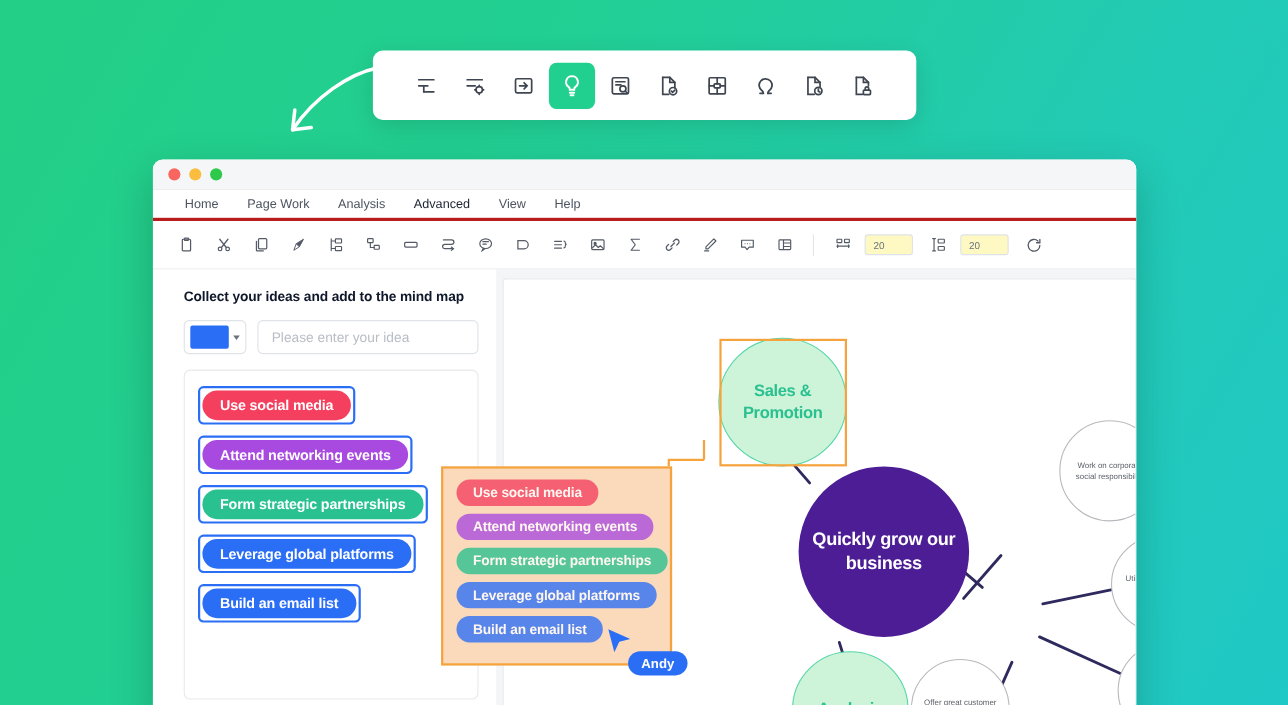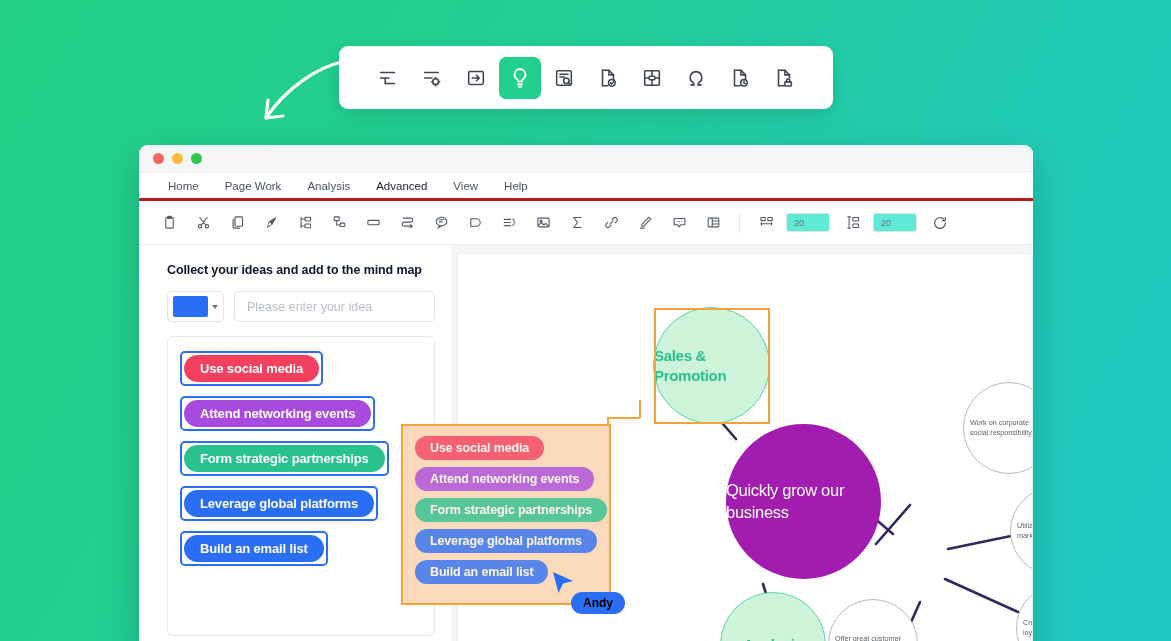--- a/index.html
+++ b/index.html
@@ -103,21 +103,21 @@
   .tb-num {
     width: 44px; height: 19px;
     border: 1px solid #dfe2e6;
     border-radius: 3px;
     font-size: 9px;
     color: #6a727d;
     display: flex; align-items: center;
     padding-left: 7px;
     margin-left: 3px;
     margin-right: 6px;
-    background: #5eead4;
+    background: #fef9c3;
     font-family: "Liberation Sans", sans-serif;
   }
 
   
   .workspace {
     position: absolute;
     left: 0; top: 100px;
     right: 0; bottom: 0;
     background: #f4f5f7;
     display: flex;
@@ -204,27 +204,28 @@
     border: 1px solid #e9ebee;
     border-radius: 3px;
     overflow: hidden;
   }
   .canvas-svg { position: absolute; left: 0; top: 0; }
 
   .node {
     position: absolute;
     border-radius: 50%;
     display: flex; align-items: center; justify-content: center;
+    text-align: center;
     cursor: pointer;
   }
   .node-root {
-    background: #a21caf;
+    background: #4c1d95;
     color: #ffffff;
     font-size: 16.5px;
-    font-weight: normal;
+    font-weight: bold;
     line-height: 1.3;
     letter-spacing: -0.3px;
   }
   .node-main {
     background: #cdf3d8;
     border: 1.5px solid #55d6a6;
     color: #29c190;
     font-size: 15px;
     font-weight: bold;
     line-height: 1.3;
@@ -274,21 +275,21 @@
   .cursor-andy {
     position: absolute;
     left: 551px; top: 570px;
     z-index: 45;
     pointer-events: none;
   }
   .andy-pill {
     position: absolute;
     left: 20px; top: 22px;
     background: #2b6ef6;
-    color: #000000;
+    color: #ffffff;
     font-size: 12px;
     font-weight: bold;
     padding: 4px 12px;
     border-radius: 999px;
     white-space: nowrap;
   }
   
   .drag-link { position: absolute; left: 0; top: 0; z-index: 39; pointer-events: none; }
 </style>
 </head>

